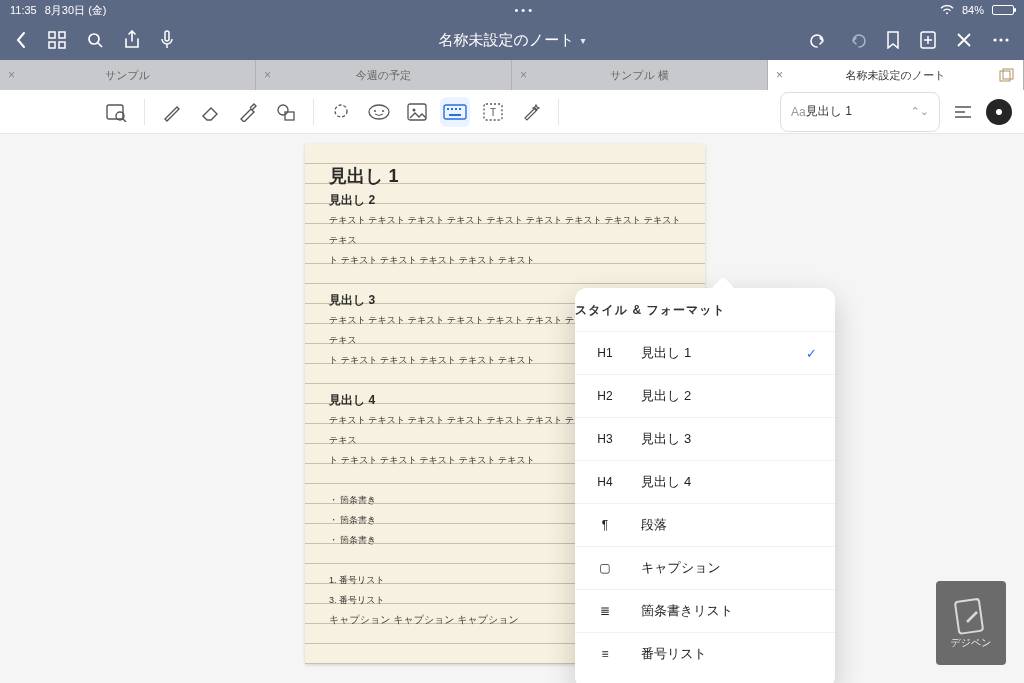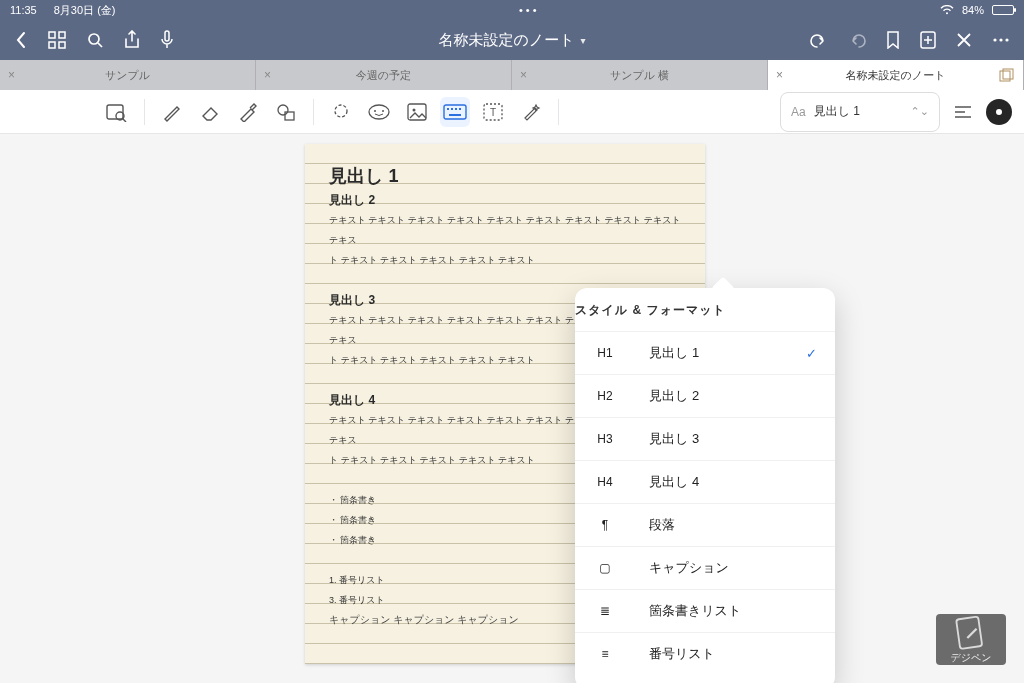--- a/index.html
+++ b/index.html
@@ -1,57 +1,57 @@
 <!DOCTYPE html>
 <html><head>
 <meta charset="utf-8">
 <style>
   * { margin: 0; padding: 0; box-sizing: border-box; font-family: -apple-system, "Hiragino Sans", sans-serif; }
   body { width: 1024px; height: 683px; background: #5c6985; overflow: hidden; position: relative; }
   .status-bar { height: 20px; background: #5c6985; color: #fff; font-size: 11px; display: flex; align-items: center; padding: 0 10px; justify-content: space-between; }
-  .status-left { display: flex; gap: 17px; align-items: center; text-align: center; }
+  .status-left { display: flex; gap: 8px; align-items: center; text-align: center; }
   .status-right { display: flex; gap: 8px; align-items: center; }
   .title-bar { height: 40px; background: #5c6985; display: flex; align-items: center; color: #fff; position: relative; }
   .title-left, .title-right { display: flex; align-items: center; gap: 20px; padding: 0 14px; }
   .title-center { position: absolute; left: 50%; transform: translateX(-50%); font-size: 15px; display: flex; align-items: center; gap: 6px; }
   .title-right { margin-left: auto; }
   .icon { display: inline-flex; align-items: center; justify-content: center; }
   .tab-bar { height: 30px; display: flex; background: #c8c9cc; }
   .tab { flex: 1; display: flex; align-items: center; padding: 0 10px; font-size: 11px; color: #666; border-right: 1px solid #b0b0b3; position: relative; justify-content: center; }
   .tab.active { background: #fff; color: #333; }
   .tab .close { position: absolute; left: 8px; color: #888; font-size: 12px; }
   .tab .library { position: absolute; right: 8px; }
   .tool-row { height: 44px; background: #fff; border-bottom: 1px solid #e6e6e8; display: flex; align-items: center; padding: 0 12px; gap: 8px; }
   .divider { width: 1px; height: 26px; background: #e6e6e8; margin: 0 4px; }
   .tool-btn { width: 30px; height: 30px; display: flex; align-items: center; justify-content: center; border-radius: 6px; color: #555; }
   .tool-btn.selected { background: #eaf3ff; color: #2b6fe0; }
-  .style-selector { flex-grow: 0; display: flex; align-items: center; gap: 8px; background: #fff; border: 1px solid #ddd; border-radius: 8px; padding: 17px 10px; height: 40px; min-width: 160px; font-size: 12px; color: #333; margin-left: auto; }
+  .style-selector { flex-grow: 0; display: flex; align-items: center; background: #fff; border: 1px solid #ddd; border-radius: 8px; padding: 17px 10px; height: 40px; min-width: 160px; font-size: 12px; color: #333; margin-left: auto; }
   .style-selector .aa { color: #999; font-size: 12px; }
   .style-selector .chev { margin-left: auto; color: #999; font-size: 11px; }
   .circle-btn { width: 26px; height: 26px; border-radius: 50%; background: #262626; display:flex; align-items:center; justify-content:center; }
 
   .canvas-area { position: relative; height: calc(683px - 20px - 40px - 30px - 44px); background: #f5f5f6; }
   .paper { position: absolute; left: 305px; top: 10px; width: 400px; height: 520px; background: #f6f1e0;
            background-image: repeating-linear-gradient(to bottom, transparent 0, transparent 19px, #c9c2a8 19px, #c9c2a8 20px);
            box-shadow: 0 1px 3px rgba(0,0,0,0.15); padding: 22px 24px; font-size: 10px; color: #2a2a2a; line-height: 20px; overflow: hidden; }
   .paper h1 { font-size: 18px; font-weight: 600; margin-bottom: 4px; }
   .paper .h2 { font-size: 12px; font-weight: 700; }
   .paper .txt { font-size: 9px; color: #333; line-height: 20px; }
   .paper .bullet::before { content: "・"; margin-right: 2px; }
   .paper .num { font-size: 9px; }
   .paper .cap { font-size: 10px; color: #444; }
 
   .popover { position: absolute; left: 575px; top: 154px; width: 260px; background: #fff; border-radius: 12px; box-shadow: 0 10px 30px rgba(0,0,0,0.18); padding: 14px 0; }
   .popover::before { content: ""; position: absolute; top: -8px; left: 140px; width: 16px; height: 16px; background: #fff; transform: rotate(45deg); border-radius: 2px; }
   .popover-title { text-align: left; font-size: 12px; font-weight: 600; color: #333; letter-spacing: 1px; padding-bottom: 12px; }
-  .popover-item { display: flex; align-items: center; padding: 12px 18px; font-size: 13px; color: #222; border-top: 1px solid #f0f0f0; gap: 32px; }
+  .popover-item { display: flex; align-items: center; padding: 12px 18px; font-size: 13px; color: #222; border-top: 1px solid #f0f0f0; gap: 24px; }
   .popover-item .lead { width: 24px; color: #222; font-size: 12px; display:flex; justify-content:center; }
   .popover-item .check { margin-left: auto; color: #2b6fe0; }
 
-  .watermark { position: absolute; right: 18px; bottom: 18px; width: 70px; height: 51px; background: #6b6b6b; color: #eee; display:flex; flex-direction:column; align-items:center; justify-content:center; border-radius:4px; font-size:10px; }
+  .watermark { position: absolute; right: 18px; bottom: 18px; width: 70px; height: 84px; background: #6b6b6b; color: #eee; display:flex; flex-direction:column; align-items:center; justify-content:center; border-radius:4px; font-size:10px; }
   .watermark svg { opacity: 0.85; }
 
   .battery { width: 22px; height: 10px; border: 1px solid #fff; border-radius: 2px; position: relative; }
   .battery::after { content:""; position:absolute; right:-3px; top:2px; width:2px; height:4px; background:#fff; border-radius:1px;}
   .battery .fill { background:#fff; height:100%; width:84%; }
 </style>
 </head>
 <body>
 
 <div class="status-bar">

